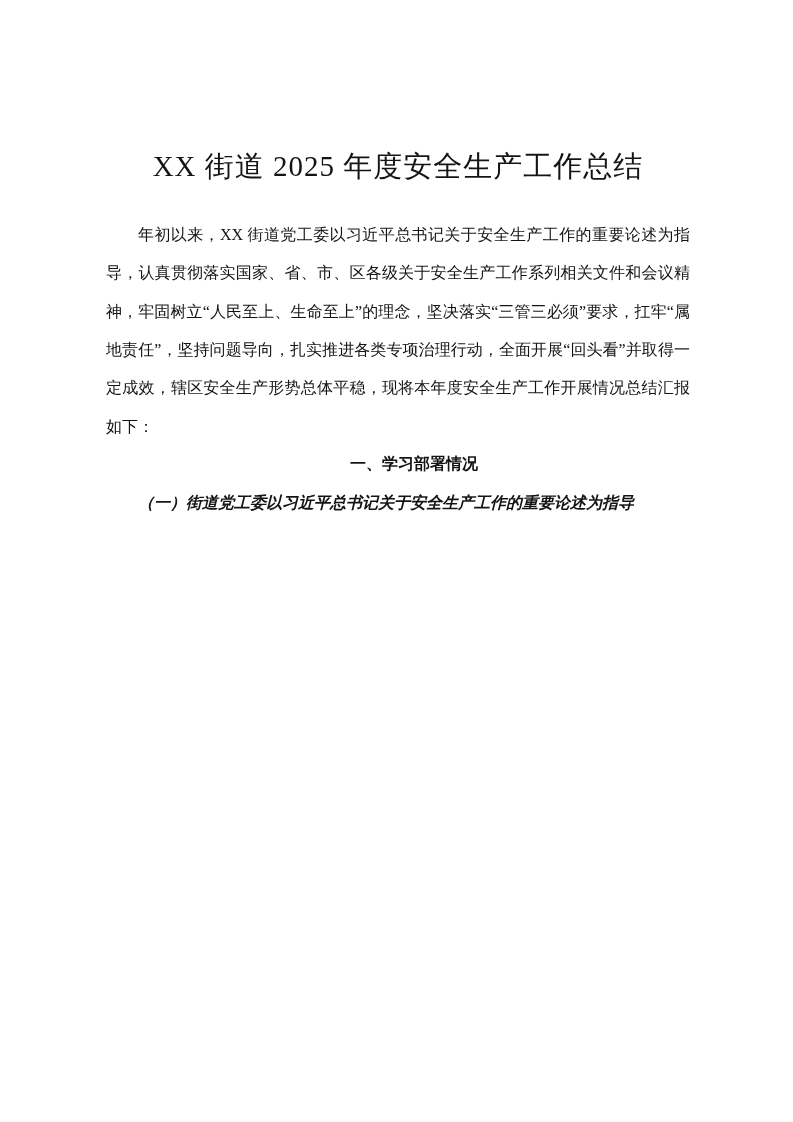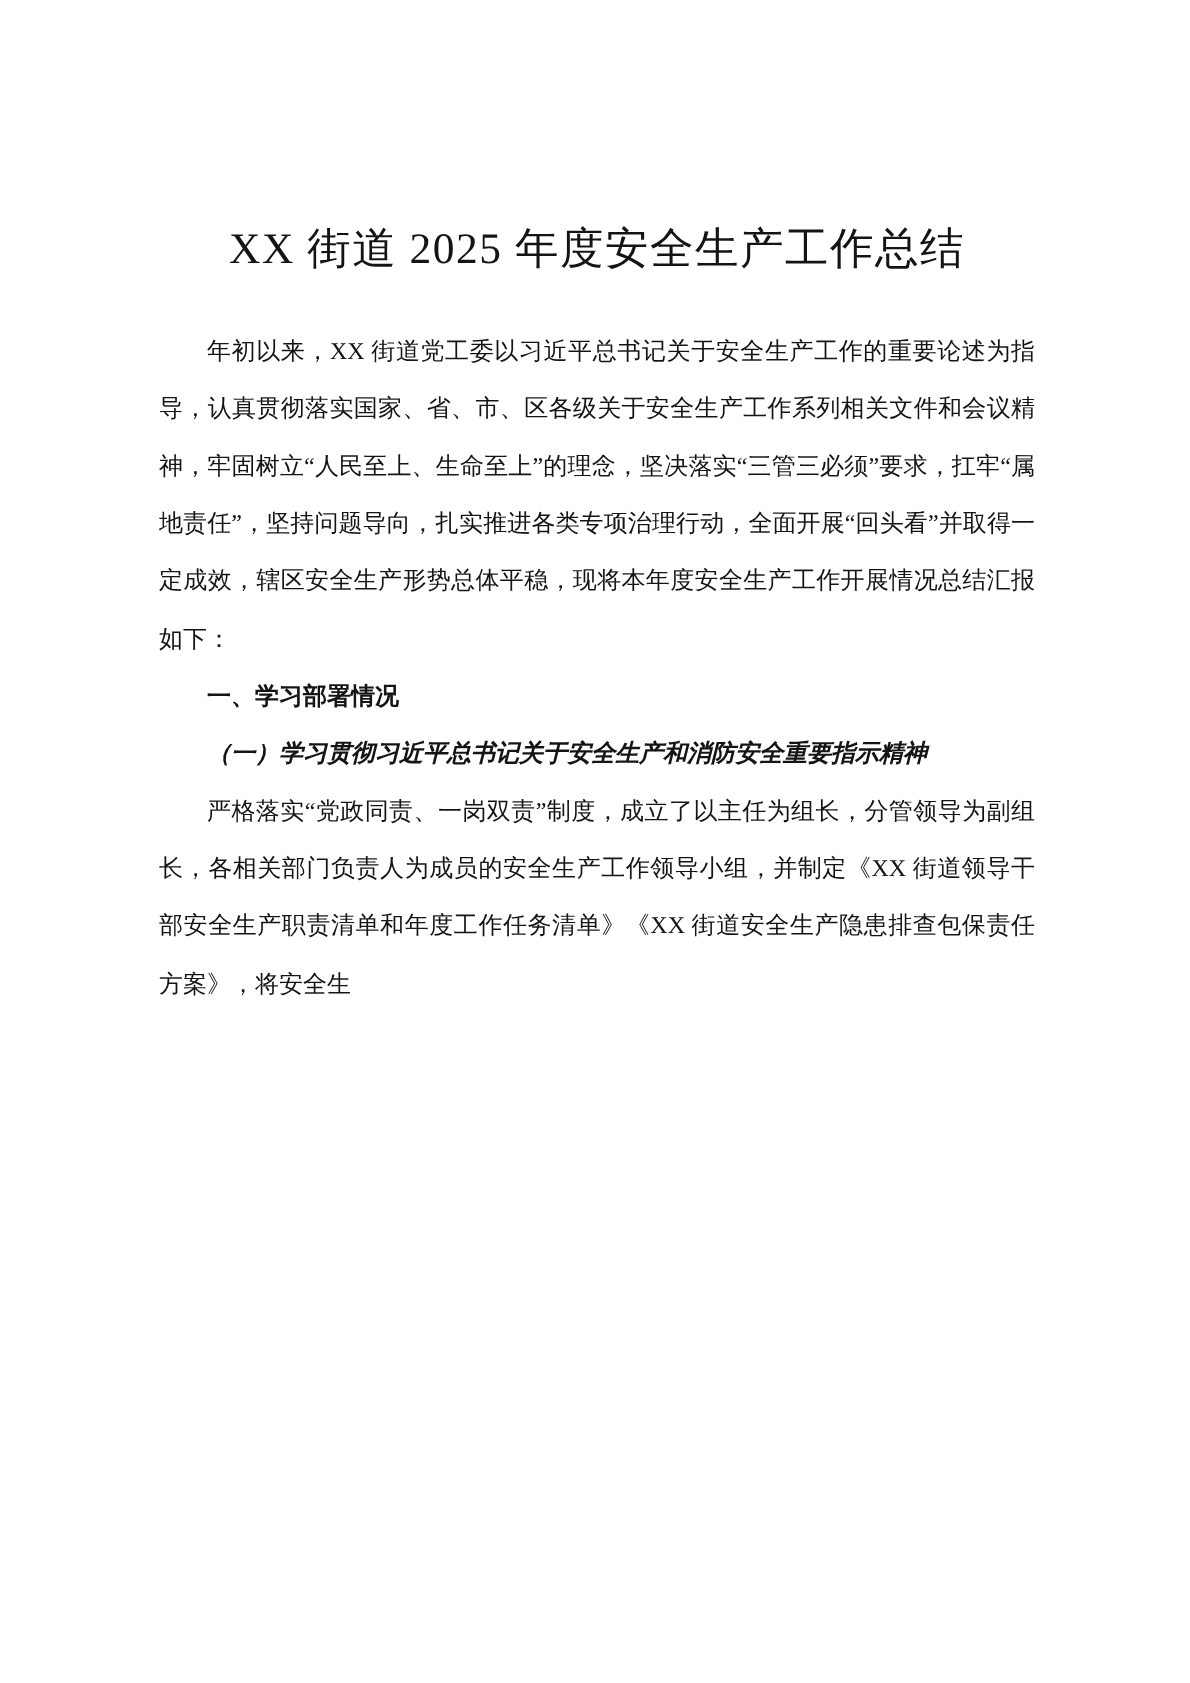--- a/index.html
+++ b/index.html
@@ -37,20 +37,21 @@
     text-indent: 2em;
   }
   .para {
     text-align: justify;
     text-justify: inter-ideograph;
     font-weight: 400;
   }
   .h-section {
     font-family: Liberation Mono, monospace;
     font-weight: 700;
+    text-align: center;
   }
   .h-sub {
     font-style: italic;
     font-weight: 700;
     text-align: justify;
     text-justify: inter-ideograph;
   }
   .page-number {
     position: absolute;
     top: 1010px;
@@ -66,21 +67,20 @@
 <body>
 
 <div class="page">
   <div class="content">
     <h1 class="doc-title">XX 街道 2025 年度安全生产工作总结</h1>
 
     <p class="para">年初以来，XX 街道党工委以习近平总书记关于安全生产工作的重要论述为指导，认真贯彻落实国家、省、市、区各级关于安全生产工作系列相关文件和会议精神，牢固树立“人民至上、生命至上”的理念，坚决落实“三管三必须”要求，扛牢“属地责任”，坚持问题导向，扎实推进各类专项治理行动，全面开展“回头看”并取得一定成效，辖区安全生产形势总体平稳，现将本年度安全生产工作开展情况总结汇报如下：</p>
 
     <h2 class="h-section">一、学习部署情况</h2>
 
-    <h3 class="h-sub">（一）学习贯彻习近平总书记关于安全生产和消防安全重要指示精神</h3>
+    <h3 class="h-sub">（一）街道党工委以习近平总书记关于安全生产工作的重要论述为指导</h3>
 
 
 
-    <p class="para">严格落实“党政同责、一岗双责”制度，成立了以主任为组长，分管领导为副组长，各相关部门负责人为成员的安全生产工作领导小组，并制定《XX 街道领导干部安全生产职责清单和年度工作任务清单》《XX 街道安全生产隐患排查包保责任方案》，将安全生</p>
   </div>
 
   <div class="page-number">— 1 —</div>
 </div>
 
 </body></html>

